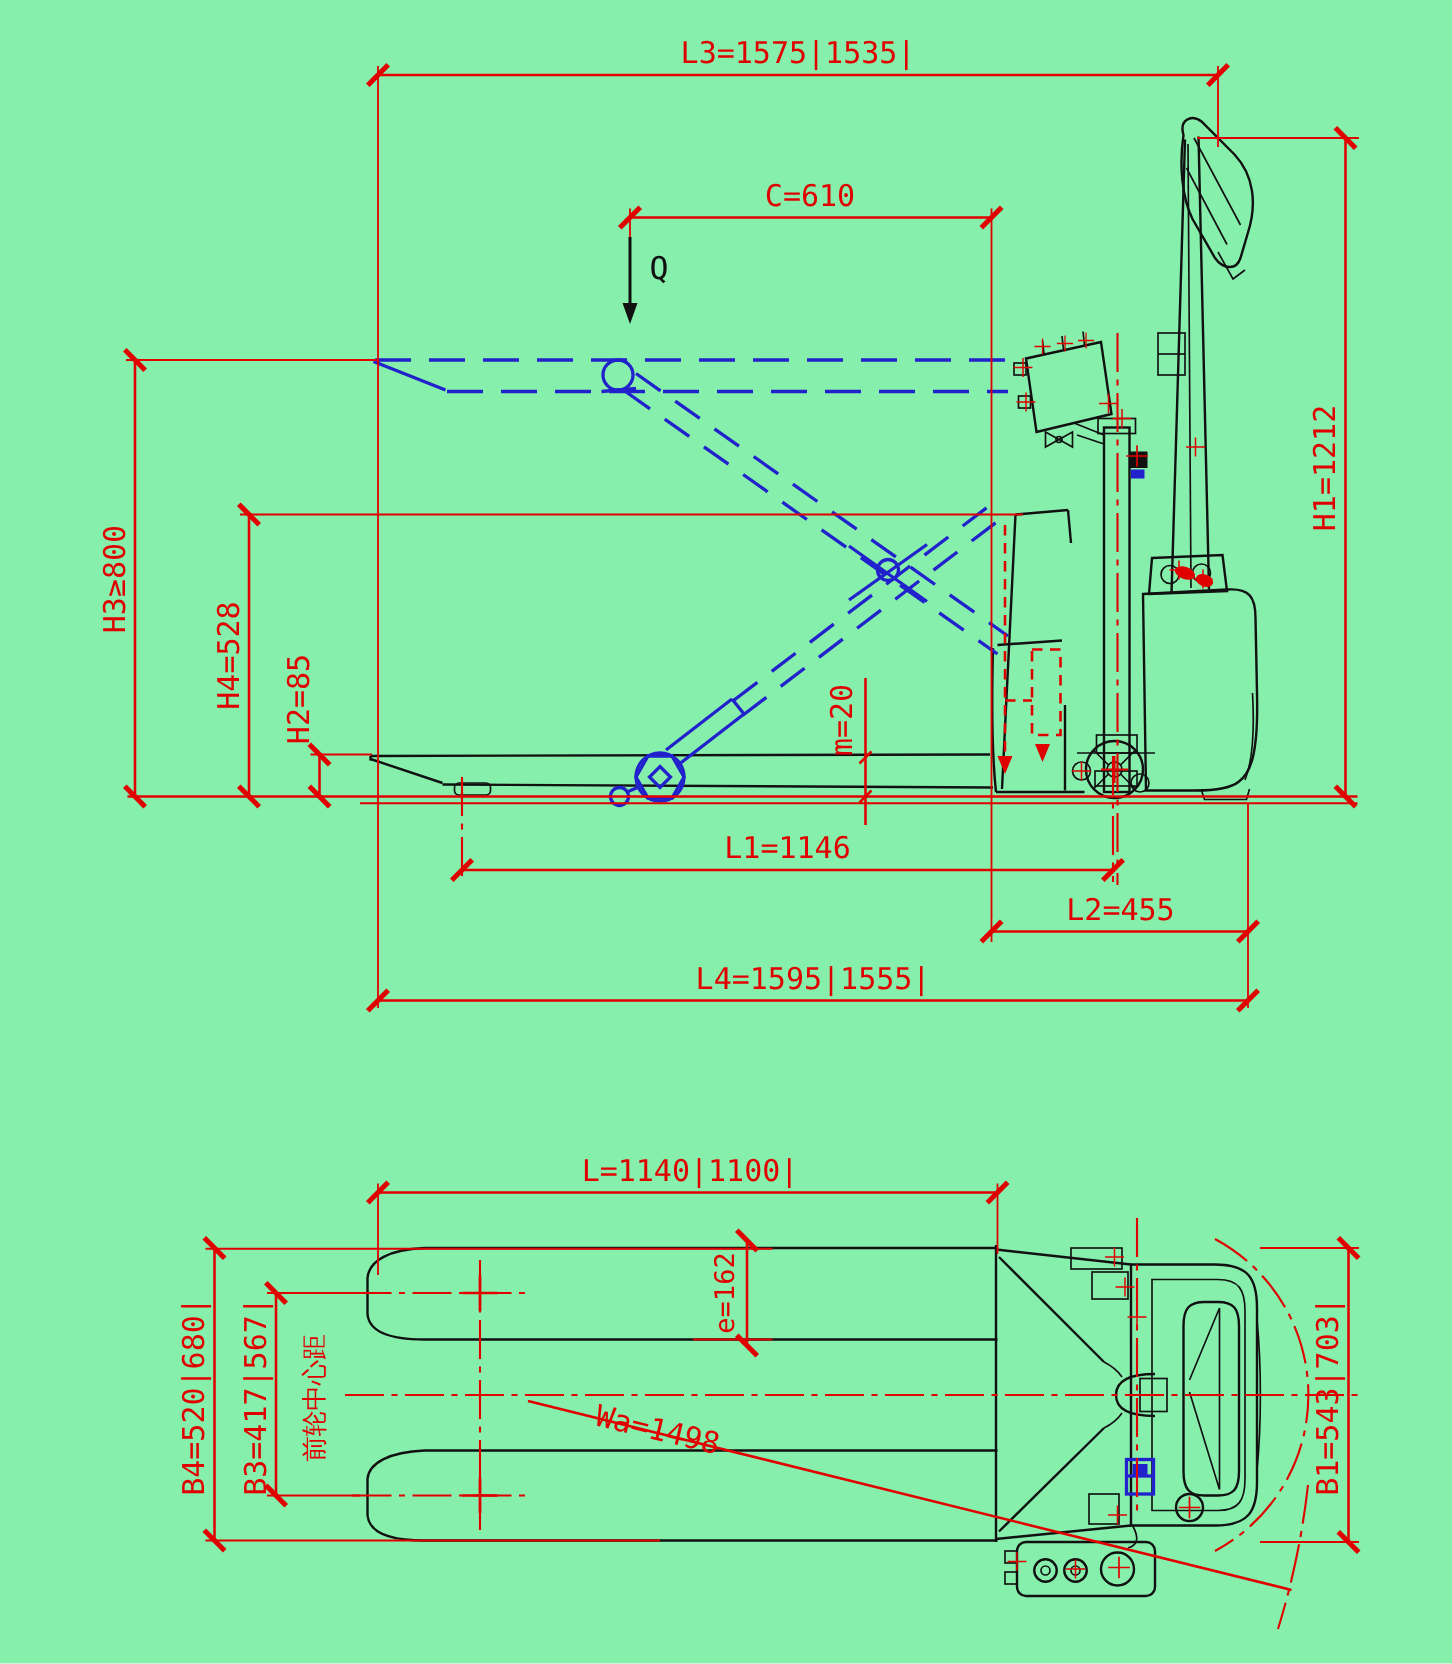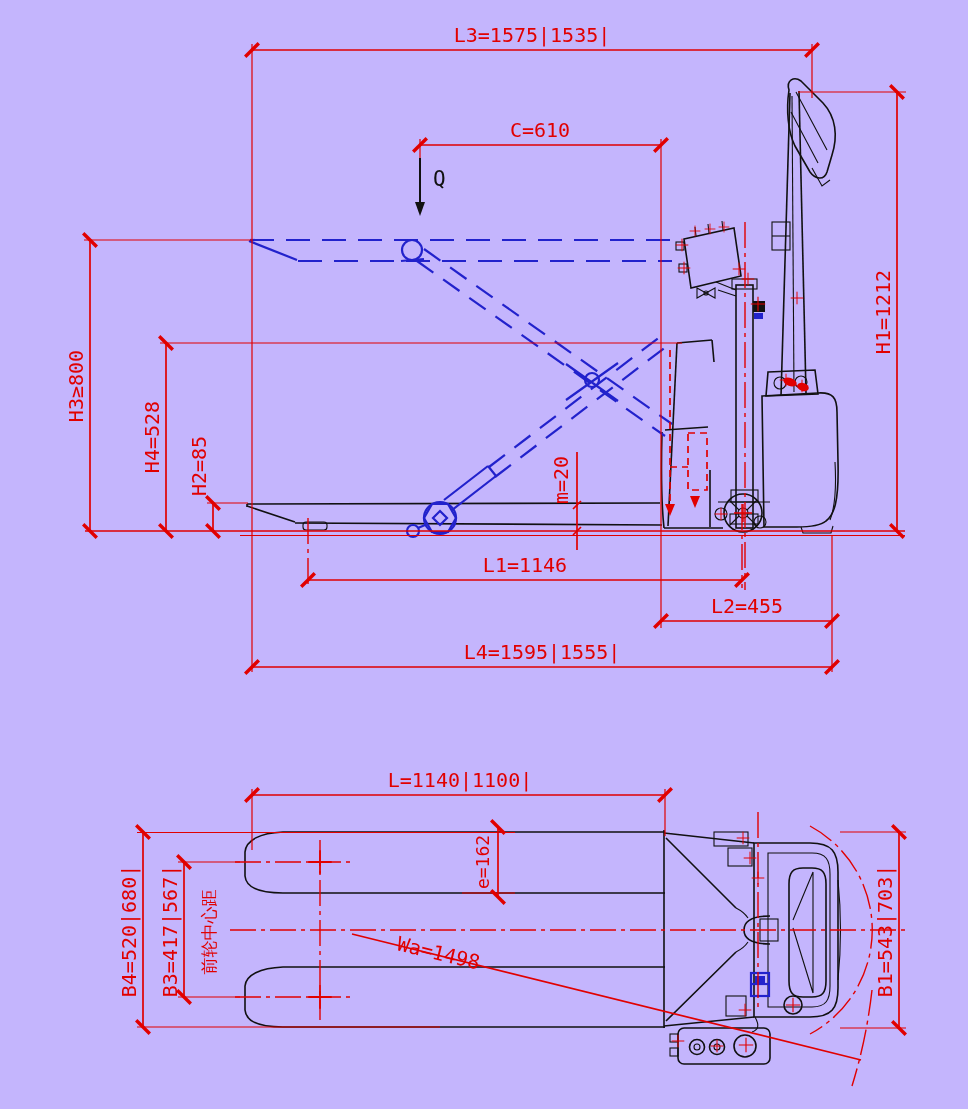--- a/index.html
+++ b/index.html
@@ -1,16 +1,16 @@
 <!DOCTYPE html>
 <html><head>
 <meta charset="utf-8">
 <style>
   html,body{margin:0;padding:0;background:#ffffff;}
-  .stage{position:relative;width:968px;height:1109px;background:#c4b5fd;overflow:hidden;
+  .stage{position:relative;width:968px;height:1109px;background:#86efac;overflow:hidden;
          font-family:"DejaVu Sans Mono","Liberation Mono",monospace;}
   svg text{font-family:"DejaVu Sans Mono","Liberation Mono",monospace;}
   .dimtxt{fill:#e10000;font-size:20px;}
   .dimtxt-small{fill:#e10000;font-size:18px;}
   .cjk{fill:#e10000;font-size:17px;font-family:"DejaVu Sans",sans-serif;}
   .qtxt{fill:#111111;font-size:21px;}
   .red{stroke:#e10000;stroke-width:1.7;fill:none;}
   .redthin{stroke:#e10000;stroke-width:1.2;fill:none;}
   .reddash{stroke:#e10000;stroke-width:1.7;fill:none;stroke-dasharray:7 5;}
   .cl{stroke:#e10000;stroke-width:1.4;fill:none;stroke-dasharray:26 5 4 5;}

